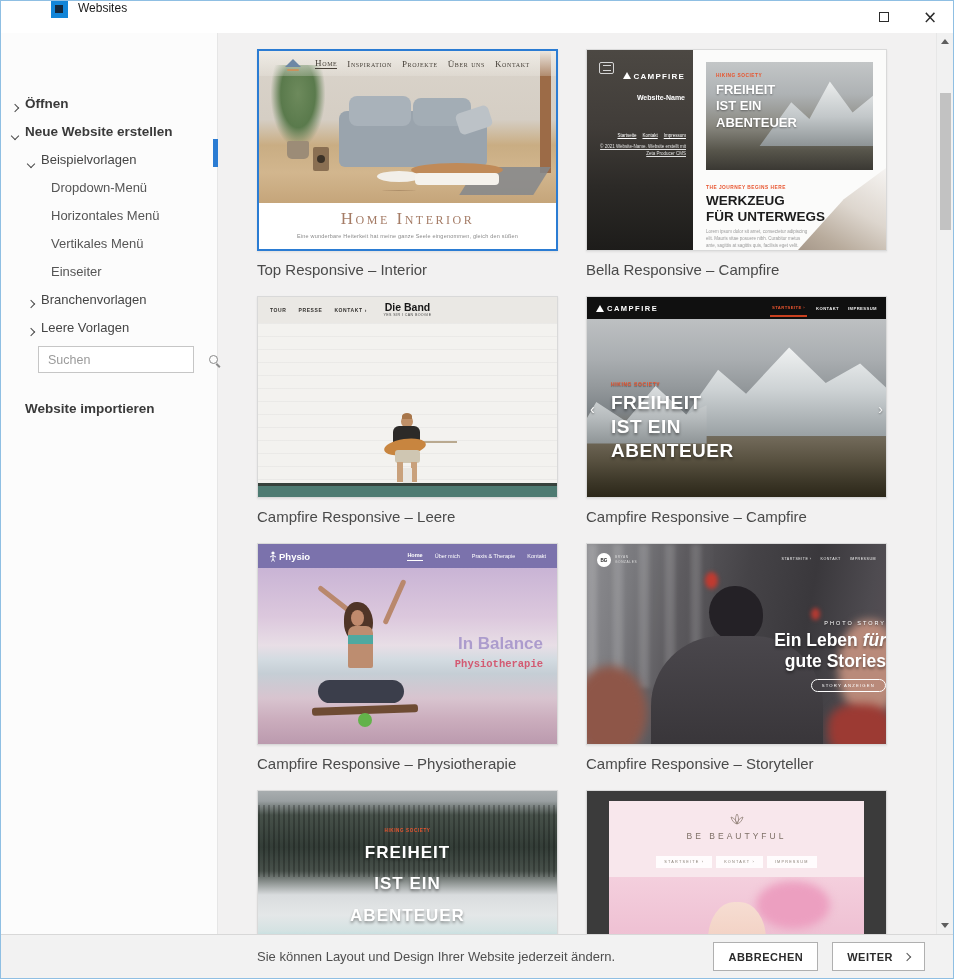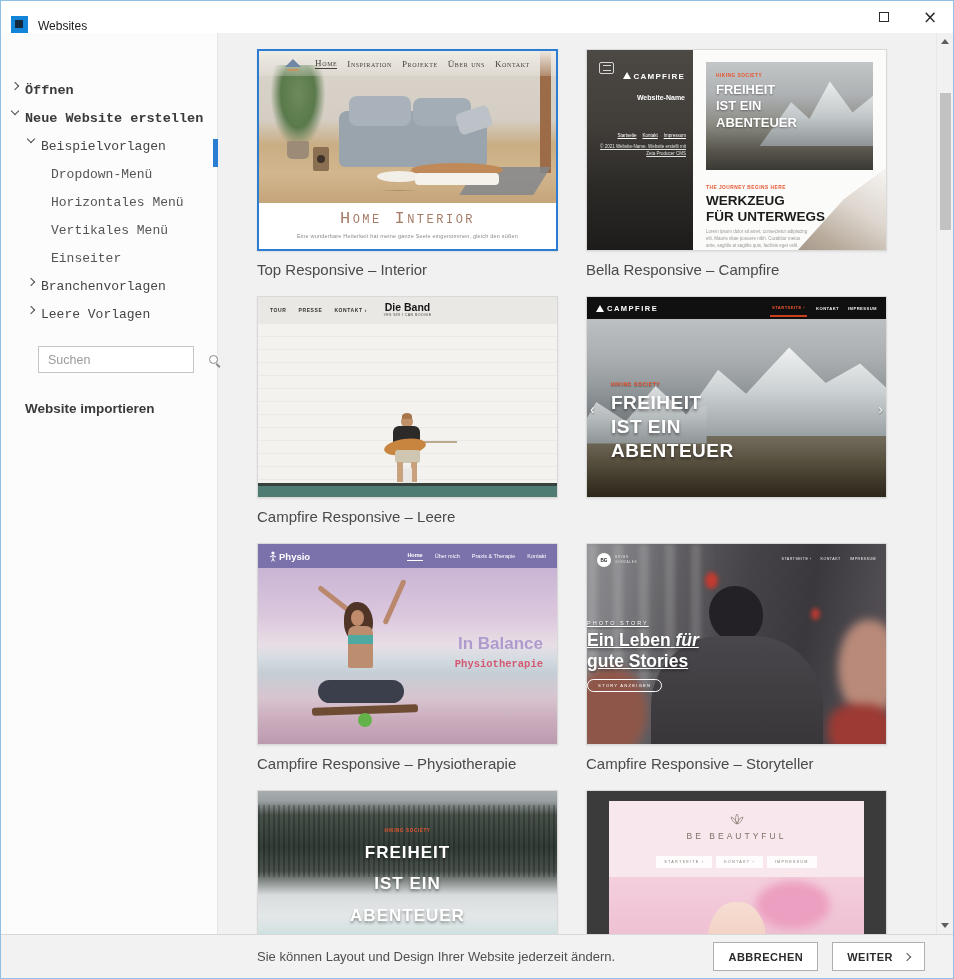--- a/index.html
+++ b/index.html
@@ -1,34 +1,34 @@
 <!DOCTYPE html>
 <html><head>
 <meta charset="utf-8">
 <style>
   * { margin:0; padding:0; box-sizing:border-box; }
   html,body { width:954px; height:979px; font-family:"Liberation Sans", sans-serif; background:#fff; }
   .window { width:954px; height:979px; border:1px solid #8fbfe3; display:flex; flex-direction:column; background:#fff; overflow:hidden; }
 
   
-  .titlebar { height:32px; background:#fff; display:flex; align-items:flex-end; flex:0 0 auto; }
+  .titlebar { height:32px; background:#fff; display:flex; align-items:flex-start; flex:0 0 auto;padding-left:40px; }
   .app-icon { width:17px; height:17px; background:#1285d8; margin-left:10px; position:relative; }
   .app-icon::after { content:""; position:absolute; left:4px; top:4px; width:8px; height:8px; background:#14293e; }
   .title-text { margin-left:10px; font-size:12px; color:#1b1b1b; }
   .win-btns { margin-left:auto; display:flex; height:100%; }
   .win-btn { width:46px; height:100%; display:flex; align-items:center; justify-content:center; }
   .glyph-max { width:10px; height:10px; border:1px solid #2b2b2b; }
   .glyph-close { font-size:17px; color:#2b2b2b; line-height:1; font-family:"DejaVu Sans", sans-serif; }
 
   
   .content { flex:1 1 auto; display:flex; overflow:hidden; }
 
   
   .side { width:217px; flex:0 0 auto; background:#fcfcfc; border-right:1px solid #e6e6e6; padding-top:26px; position:relative; }
-  .side-item { height:28px; display:flex; align-items:flex-start; position:relative; cursor:default;font-family:Liberation Mono, monospace; }
+  .side-item { height:28px; display:flex; align-items:flex-end; position:relative; cursor:default; }
   .side-item .cv { flex:0 0 auto; width:6px; height:6px; border-top:1.6px solid #4a4a4a; border-right:1.6px solid #4a4a4a; display:inline-block; }
   .cv-r { transform:rotate(45deg); }
   .cv-d { transform:rotate(135deg); margin-top:-3px; }
   .lvl0 { padding-left:11px; font-weight:bold; font-size:13.5px; color:#3a3a3a; }
   .lvl0 .cv { margin-right:7px; }
   .lvl1 { padding-left:27px; font-size:13px; color:#454545; }
   .lvl1 .cv { margin-right:7px; }
   .lvl2 { padding-left:50px; font-size:13px; color:#555; }
   .gap-top-8 { margin-top:0; }
   .sel-bar { position:absolute; right:-1px; top:0; width:5px; height:28px; background:#2b7cd3; }
@@ -77,21 +77,21 @@
   .s1-pillar { right:5px; top:0; width:11px; height:122px; background:#9c6b47; }
   .s1-rug { right:14px; top:116px; width:74px; height:28px; background:#84878c; transform:skewX(-32deg); opacity:0.85; }
   .s1-sofa { left:80px; top:60px; width:148px; height:56px; background:#9aa4ad; border-radius:8px 8px 6px 6px; }
   .s1-cush1 { left:10px; top:-15px; width:62px; height:30px; background:#a9b2ba; border-radius:8px; position:absolute; }
   .s1-cush2 { left:74px; top:-13px; width:58px; height:28px; background:#a3adb5; border-radius:8px; position:absolute; }
   .s1-pillow { right:-4px; top:-2px; width:34px; height:22px; background:#bcc2c7; border-radius:5px; transform:rotate(-18deg); position:absolute; }
   .s1-ct { left:118px; top:120px; width:44px; height:11px; background:#f2efe9; border-radius:50%; box-shadow:0 14px 0 -5px rgba(120,90,60,0.35); }
   .s1-wt { left:152px; top:112px; width:92px; height:14px; background:#c08a58; border-radius:50%; }
   .s1-wtb { left:156px; top:122px; width:84px; height:12px; background:#f5f2ec; border-radius:4px; box-shadow:0 16px 0 -6px rgba(110,80,50,0.35); }
   .s1-white { position:absolute; left:0; right:0; bottom:0; height:46px; background:#fff; text-align:center; padding-top:7px; }
-  .s1-h { font-family:Liberation Mono, monospace; font-variant:small-caps; font-size:17px; letter-spacing:2.5px; color:#a57c66; line-height:1.1; }
+  .s1-h { font-family:Liberation Serif, serif; font-variant:small-caps; font-size:17px; letter-spacing:2.5px; color:#a57c66; line-height:1.1; }
   .s1-p { font-size:5.5px; color:#8a8a8a; margin-top:4px; letter-spacing:0.2px; }
 
   
   .s2-left { position:absolute; left:0; top:0; bottom:0; width:106px; background:linear-gradient(180deg,#4c4843 0%,#413d39 38%,#2c2a27 68%,#1d1c1a 100%); color:#fff; }
   .s2-burger { position:absolute; left:12px; top:12px; width:15px; height:12px; border:1px solid #d5d5d5; border-radius:2px; background-image:repeating-linear-gradient(180deg, transparent 0 2px, #d5d5d5 2px 3px, transparent 3px 5px); background-clip:content-box; padding:2px 2.5px; }
   .tent { width:0; height:0; border-left:4px solid transparent; border-right:4px solid transparent; border-bottom:7px solid #fff; display:inline-block; margin-right:3px; }
   .s2-brand { position:absolute; top:22px; left:8px; right:8px; text-align:right; font-weight:bold; font-size:8px; letter-spacing:1.2px; }
   .s2-site { position:absolute; top:44px; left:8px; right:8px; text-align:right; font-weight:bold; font-size:7px; }
   .s2-links { position:absolute; top:83px; left:4px; right:7px; display:flex; gap:6px; justify-content:flex-end; font-size:4.5px; }
   .s2-links span { text-decoration:underline; }
@@ -163,21 +163,21 @@
   .s6-coat2 { position:absolute; right:-6px; bottom:-12px; width:64px; height:52px; background:#9c3a33; border-radius:40%; filter:blur(5px); }
   .s6-dot1 { position:absolute; left:118px; top:28px; width:13px; height:17px; background:#c03a30; border-radius:50%; filter:blur(2px); }
   .s6-dot2 { position:absolute; right:66px; top:64px; width:9px; height:12px; background:#b53a32; border-radius:50%; filter:blur(2px); }
   .s6-person { position:absolute; left:50%; bottom:0; transform:translateX(-50%); width:172px; height:158px; }
   .s6-phead { position:absolute; left:58px; top:0; width:54px; height:56px; background:#242126; border-radius:48% 52% 46% 54%; }
   .s6-pbody { position:absolute; left:0; bottom:0; width:172px; height:108px; background:linear-gradient(180deg,#4a474c,#39363a); border-radius:70px 70px 0 0; }
   .s6-top { position:absolute; left:10px; top:9px; display:flex; align-items:center; gap:4px; }
   .s6-logo { width:14px; height:14px; background:#fff; border-radius:50%; font-size:4.6px; font-weight:bold; color:#222; display:flex; align-items:center; justify-content:center; }
   .s6-logoname { font-size:3.2px; color:#ddd; letter-spacing:0.6px; width:26px; line-height:1.5; white-space:pre-line; }
   .s6-nav { position:absolute; right:10px; top:13px; display:flex; gap:9px; font-size:3.6px; color:#eee; letter-spacing:0.5px; }
-  .s6-center { position:absolute; left:0; right:0; top:76px; text-align:left; color:#fff;text-decoration:underline; }
+  .s6-center { position:absolute; left:0; right:0; top:76px; text-align:right; color:#fff; }
   .s6-tag { font-size:5.5px; letter-spacing:2px; text-shadow:0 1px 2px rgba(0,0,0,0.4); }
   .s6-title { margin-top:4px; font-size:17.5px; font-weight:bold; line-height:1.2; text-shadow:0 2px 3px rgba(0,0,0,0.45); }
   .s6-title i { font-style:italic; }
   .s6-pill { display:inline-block; margin-top:7px; border:1px solid #fff; border-radius:8px; font-size:4.2px; letter-spacing:1.2px; padding:3px 10px; color:#fff; }
 
   
   .s7-bg { position:absolute; inset:0; background:linear-gradient(180deg,#a8adaf 0%,#9aa0a2 5%,#47514a 12%,#333d37 28%,#48514b 40%,#d9dcde 52%,#e4e7e8 62%,#d4e2e2 70%,#74d2d6 84%,#5ec9d4 100%); }
   .s7-trees { position:absolute; top:7%; height:36%; left:0; right:0; background:repeating-linear-gradient(90deg, rgba(0,0,0,0.22) 0 2px, transparent 2px 5px); }
   .s7-lake { position:absolute; bottom:0; left:0; right:0; height:32%; background:linear-gradient(180deg,#6ed1d5,#57c8d2); clip-path:polygon(0 28%,36% 52%,100% 42%,100% 100%,0 100%); }
   .s7-tag { position:absolute; left:0; right:0; top:37px; text-align:center; font-size:4.6px; color:#e8542e; font-weight:bold; letter-spacing:0.6px; }
@@ -369,20 +369,21 @@
               <div class="s4-peak"></div>
               <div class="s4-peak2"></div>
               <div class="s4-tag">HIKING SOCIETY</div>
               <div class="s4-hero">FREIHEIT
 IST EIN
 ABENTEUER</div>
               <div class="s4-prev">‹</div>
               <div class="s4-next">›</div>
             </div>
           </div>
+          <div class="caption">Campfire Responsive – Campfire</div>
         </div>
 
         <div class="card">
           <div class="thumb">
             <div class="s5-head">
               <div class="s5-brand">
                 <svg width="8" height="11" viewBox="0 0 8 11">
                     <circle cx="4" cy="2" r="1.6" fill="#fff"></circle>
                     <path d="M1 6 L4 4.5 L7 6 M4 4.5 L4 8 M2.5 10.5 L4 8 L5.5 10.5" stroke="#fff" stroke-width="1" fill="none"></path>
                   </svg>

